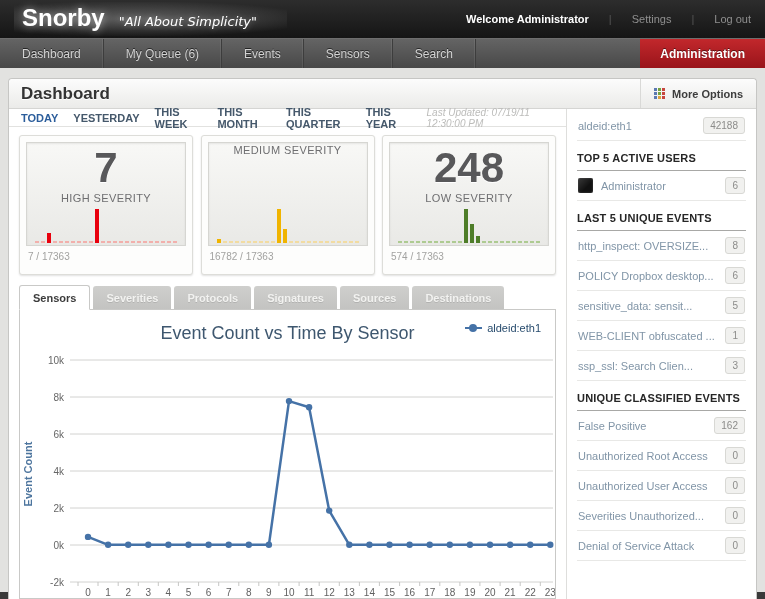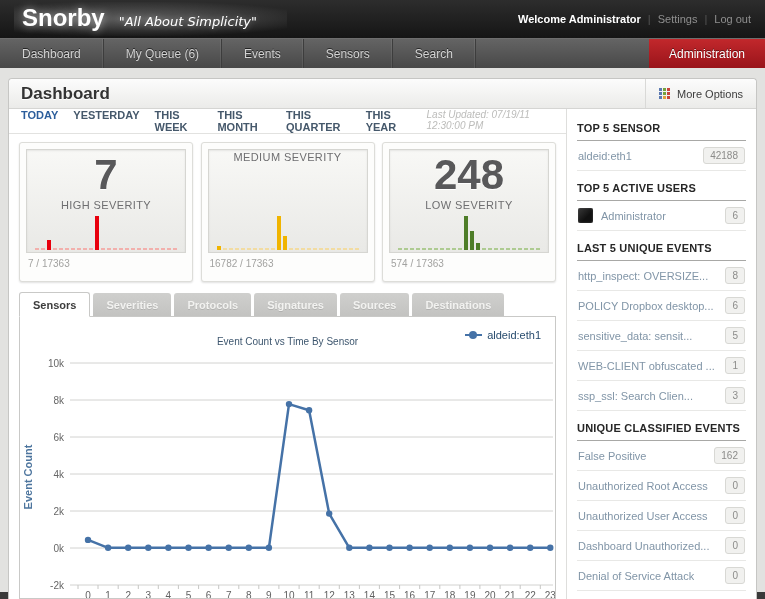--- a/index.html
+++ b/index.html
@@ -4,47 +4,47 @@
 <style>
   * { margin:0; padding:0; box-sizing:border-box; }
   html,body { width:765px; height:599px; overflow:hidden; }
   body { font-family:"Liberation Sans", sans-serif; background:#e2e2e0; position:relative; }
 
   
   .topbar { height:38px; background:linear-gradient(#2d2d2d,#151515); display:flex; align-items:center; padding:0 14px; position:relative; z-index:3; }
   .logo-wrap { display:flex; align-items:baseline; background:radial-gradient(ellipse 260px 26px at 120px 50%, rgba(255,255,255,.28), rgba(255,255,255,0) 70%); padding:2px 30px 4px 8px; }
   .logo { color:#fff; font-size:24px; font-weight:bold; letter-spacing:0; text-shadow:0 0 8px rgba(255,255,255,.55); }
   .tagline { color:#fff; font-size:13px; font-style:italic; margin-left:14px; font-family:"DejaVu Sans", sans-serif; text-shadow:0 0 6px rgba(255,255,255,.4); }
-  .userlinks { margin-left:auto; font-size:11px; color:#777; display:flex; align-items:center; gap:7px;text-align:center; }
+  .userlinks { margin-left:auto; font-size:11px; color:#777; display:flex; align-items:center; gap:20px;text-align:center; }
   .userlinks .welcome { color:#fff; font-weight:bold; }
   .userlinks .sep { color:#555; }
   .userlinks a { color:#8f8f8f; text-decoration:none; }
 
   
   .nav { height:30px; background:linear-gradient(#646464,#484848); display:flex; align-items:stretch; position:relative; z-index:3; border-top:1px solid #6e6e6e; }
   .nav-item { display:flex; align-items:center; padding:0 22px; font-size:12px; color:#d2d2d2; text-shadow:0 -1px 0 rgba(0,0,0,.6); border-right:1px solid #3d3d3d; box-shadow:inset -1px 0 0 rgba(255,255,255,.08); cursor:pointer; }
-  .nav-admin { margin-left:auto; display:flex; align-items:center; padding:0 20px; font-size:12px; color:#fff; text-shadow:0 -1px 0 rgba(0,0,0,.5); background:linear-gradient(#c2282c,#99141a); cursor:pointer; }
+  .nav-admin { margin-left:auto; display:flex; align-items:center; padding:0 20px; font-size:12px; color:#fff; text-shadow:0 -1px 0 rgba(0,0,0,.5); background:linear-gradient(#c2282c,#99141a); cursor:pointer;font-weight:bold; }
 
   
   .footer-strip { position:absolute; left:0; right:0; bottom:0; height:7px; background:#3a3a3a; z-index:0; }
 
   
   .main { position:absolute; left:8px; right:8px; top:78px; bottom:0; background:#fff; border:1px solid #c6c6c4; border-bottom:none; border-radius:4px 4px 0 0; z-index:2; overflow:hidden; display:flex; flex-direction:column; }
   .page-header { height:30px; background:linear-gradient(#fcfcfc,#ebebe9); border-bottom:1px solid #d5d5d3; display:flex; align-items:center; padding-left:12px; flex:0 0 auto; border-radius:4px 4px 0 0; }
   .page-title { font-size:17px; font-weight:bold; color:#333; text-shadow:0 1px 0 #fff; }
   .more-options { margin-left:auto; height:100%; display:flex; align-items:center; gap:7px; padding:0 13px; border-left:1px solid #d9d9d7; cursor:pointer; }
   .grid-icon { display:grid; grid-template-columns:repeat(3,3px); grid-auto-rows:3px; gap:1px; }
   .grid-icon span { display:block; }
-  .more-options-label { font-size:11px; font-weight:normal; color:#3c3c3c; }
+  .more-options-label { font-size:11px; font-weight:bold; color:#3c3c3c; }
 
   .content { flex:1; display:flex; min-height:0; }
   .left-col { flex:1; min-width:0; display:flex; flex-direction:column; }
 
   
-  .filters { height:25px; display:flex; padding:0 12px; border-bottom:1px solid #e2e2e0; flex:0 0 auto; }
+  .filters { height:18px; display:flex; align-items:center; padding:0 12px; border-bottom:1px solid #e2e2e0; flex:0 0 auto; }
   .filter { font-size:11px; font-weight:bold; color:#45586b; margin-right:15px; cursor:pointer; }
   .filter.active { color:#2b5d9b; }
   .last-updated { margin-left:auto; font-size:10px; font-style:italic; color:#bcbcba; }
 
   
   .cards { display:flex; justify-content:space-between; padding:8px 10px 0; flex:0 0 auto; }
   .card { width:174px; height:140px; background:#fdfdfc; border:1px solid #ddddd9; border-radius:3px; box-shadow:0 1px 2px rgba(0,0,0,.12); padding:6px; }
   .card-inner { height:104px; background:linear-gradient(#f8f8f6,#e9e9e6); border:1px solid #d6d6d2; box-shadow:inset 0 1px 2px rgba(0,0,0,.08); display:flex; flex-direction:column; align-items:center; }
   .card-value { font-size:42px; line-height:46px; font-weight:bold; color:#58585a; text-shadow:0 1px 0 #fff; margin-top:2px; }
   .card-label { font-size:11px; color:#6e6e70; letter-spacing:.4px; line-height:14px; }
@@ -53,21 +53,21 @@
   .card-caption { font-size:10px; color:#a2a2a0; margin-top:5px; padding-left:2px; }
 
   
   .tabs { display:flex; align-items:flex-end; padding:10px 10px 0; flex:0 0 auto; position:relative; z-index:2; }
   .tab { font-size:11px; font-weight:bold; padding:6px 13px 5px; border-radius:3px 3px 0 0; margin-right:3px; cursor:pointer; }
   .tab.active { background:#fff; color:#3c3c3c; border:1px solid #c9c9c7; border-bottom:1px solid #fff; margin-bottom:-1px; position:relative; }
   .tab.inactive { background:linear-gradient(#cfcfcd,#c3c3c1); color:#f2f2f0; text-shadow:0 1px 0 rgba(0,0,0,.1); }
 
   
   .chart-panel { margin:0 10px; border:1px solid #c9c9c7; background:#fff; flex:1; position:relative; overflow:hidden; }
-  .chart-title { text-align:center; font-size:10px; color:#3e576f; padding-top:19px; }
+  .chart-title { text-align:center; font-size:18px; color:#3e576f; padding-top:13px; }
   .legend { position:absolute; top:12px; right:14px; display:flex; align-items:center; gap:5px; cursor:pointer; }
   .legend-marker { position:relative; width:17px; height:8px; }
   .legend-marker .lm-line { position:absolute; top:3px; left:0; width:17px; height:2px; background:#4572a7; }
   .legend-marker .lm-dot { position:absolute; top:0; left:4px; width:8px; height:8px; border-radius:50%; background:#4572a7; }
   .legend-label { font-size:11px; color:#274b6d; }
   .chart-svg { display:block; margin-top:2px; }
 
   
   .sidebar { width:190px; flex:0 0 190px; border-left:1px solid #dededc; padding:2px 10px 0; overflow:hidden; }
   .sec-title { font-size:11px; font-weight:bold; color:#262626; padding:11px 0 6px; border-bottom:1px solid #a8a8a6; letter-spacing:.2px; }
@@ -348,21 +348,20 @@
             <circle cx="530.3" cy="198.8" r="3.2" fill="#4572a7"></circle>
             <text x="12" y="128" transform="rotate(-90 12 128)" text-anchor="middle" font-size="11" font-weight="bold" fill="#4d759e" font-family="Liberation Sans, sans-serif">Event Count</text>
             <text x="291.5" y="262" text-anchor="middle" font-size="11" font-weight="bold" fill="#4d759e" font-family="Liberation Sans, sans-serif">Hour of Day</text>
           </svg>
       </div>
 
     </div>
 
     <div class="sidebar">
 
-      <div class="sec-title">TOP 5 SENSOR</div>
       <div class="sec-row">
         <a class="row-label">aldeid:eth1</a>
         <span class="badge">42188</span>
       </div>
 
       <div class="sec-title">TOP 5 ACTIVE USERS</div>
       <div class="sec-row">
         <span class="avatar"></span>
         <a class="row-label">Administrator</a>
         <span class="badge">6</span>
@@ -397,21 +396,21 @@
       </div>
       <div class="sec-row">
         <a class="row-label">Unauthorized Root Access</a>
         <span class="badge">0</span>
       </div>
       <div class="sec-row">
         <a class="row-label">Unauthorized User Access</a>
         <span class="badge">0</span>
       </div>
       <div class="sec-row">
-        <a class="row-label">Dashboard Unauthorized...</a>
+        <a class="row-label">Severities Unauthorized...</a>
         <span class="badge">0</span>
       </div>
       <div class="sec-row">
         <a class="row-label">Denial of Service Attack</a>
         <span class="badge">0</span>
       </div>
 
     </div>
   </div>
 </div>

